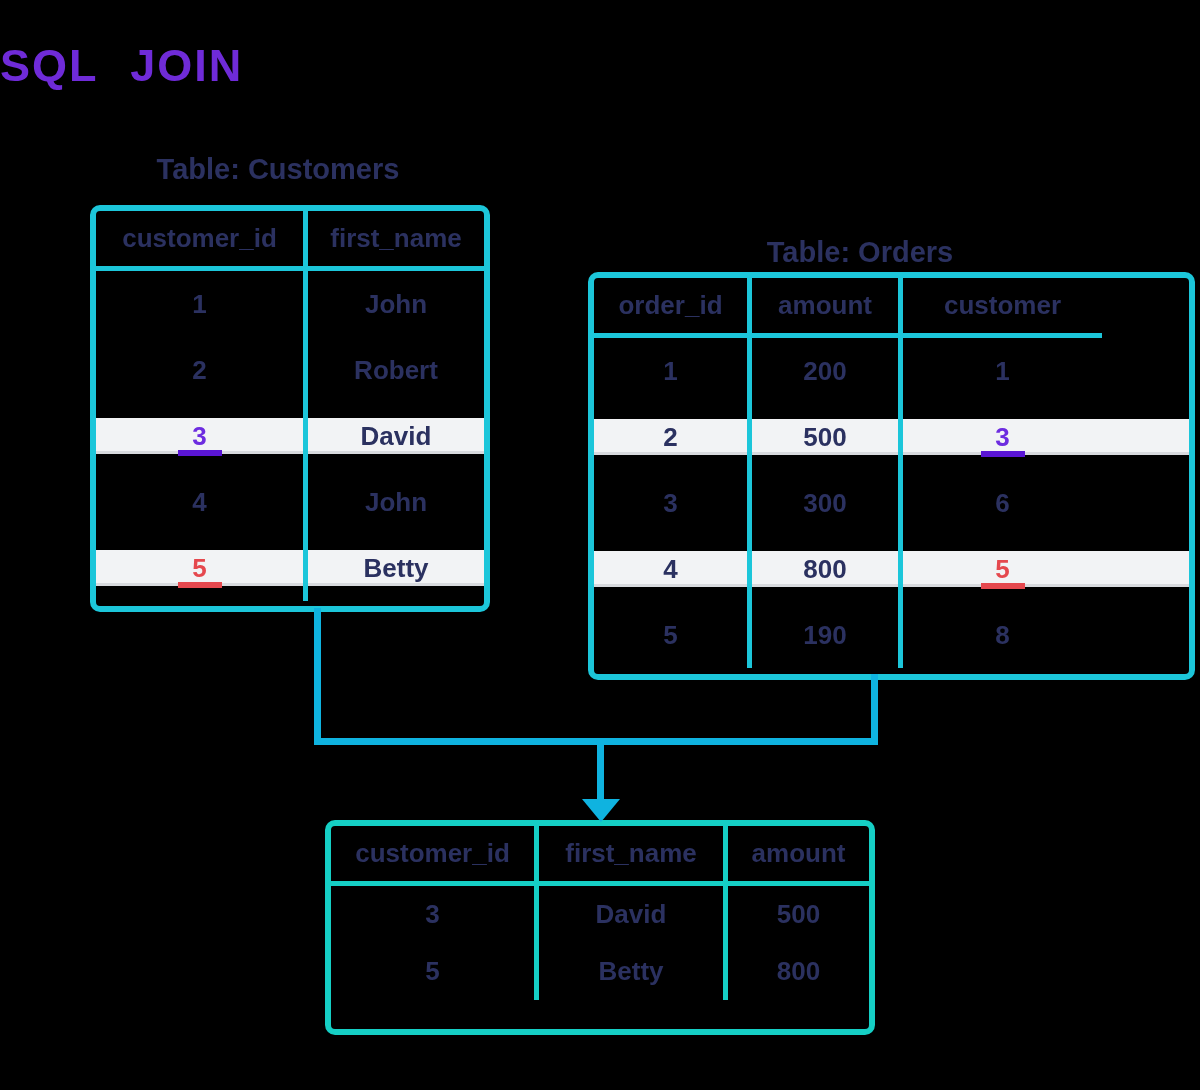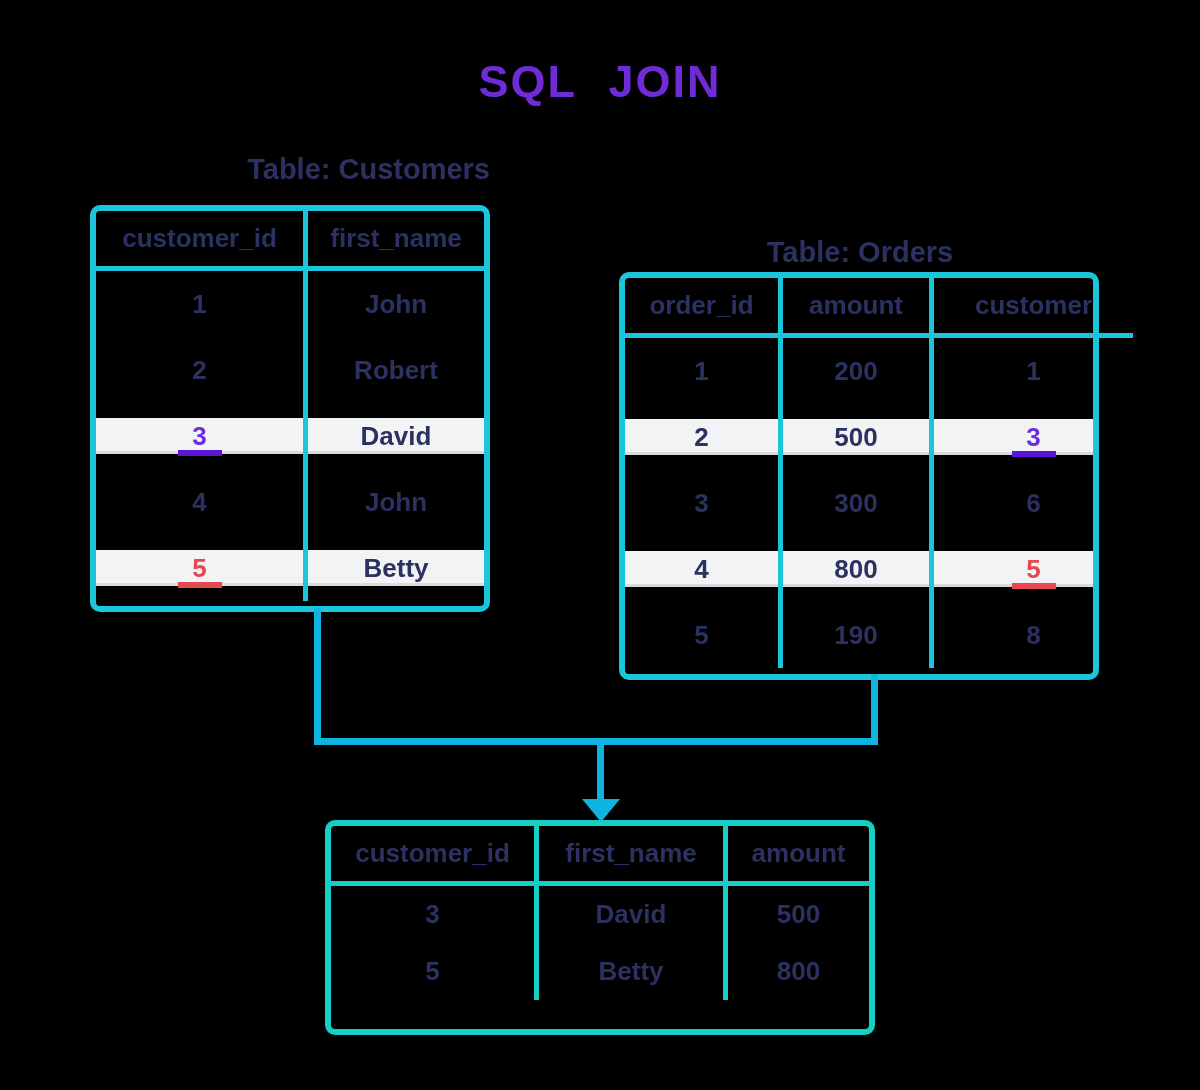--- a/index.html
+++ b/index.html
@@ -5,43 +5,42 @@
   html,body{margin:0;padding:0;}
   body{
     width:1200px;height:1090px;
     background:var(--page_bg,#000);
     font-family:"Liberation Sans", sans-serif;
     position:relative;overflow:hidden;
   }
   .stage{position:absolute;inset:0;}
 
   .page-title{
-    position:absolute;top:56px;left:0;width:1200px;
-    text-align:center;
+    position:absolute;top:40px;left:0;width:1200px;
     font-size:45px;font-weight:800;
     letter-spacing:2px;word-spacing:18px;
     color:var(--title_purple);
   }
 
   .table-label{
     position:absolute;text-align:center;
     font-size:29px;font-weight:700;
     color:var(--text_navy);
   }
-  .label-customers{left:90px;width:400px;top:153px;text-align:right;}
+  .label-customers{left:78px;width:400px;top:153px;}
   .label-orders{left:600px;width:520px;top:236px;}
 
   .dtable{
     position:absolute;box-sizing:border-box;
     border:6px solid var(--table_border);
     border-radius:10px;background:transparent;
   }
   .dtable.result{border-color:var(--result_border);}
   #t-customers{left:90px;top:205px;width:400px;height:407px;}
-  #t-orders{left:619px;top:272px;width:480px;height:408px;}
+  #t-orders{left:588px;top:272px;width:607px;height:408px;}
   #t-result{left:325px;top:820px;width:550px;height:215px;}
 
   .strip{
     position:absolute;left:0;right:0;height:36px;
     background:var(--highlight_bg);
     border-bottom:3px solid #d8dade;
     box-sizing:border-box;z-index:0;
   }
 
   .tgrid{

